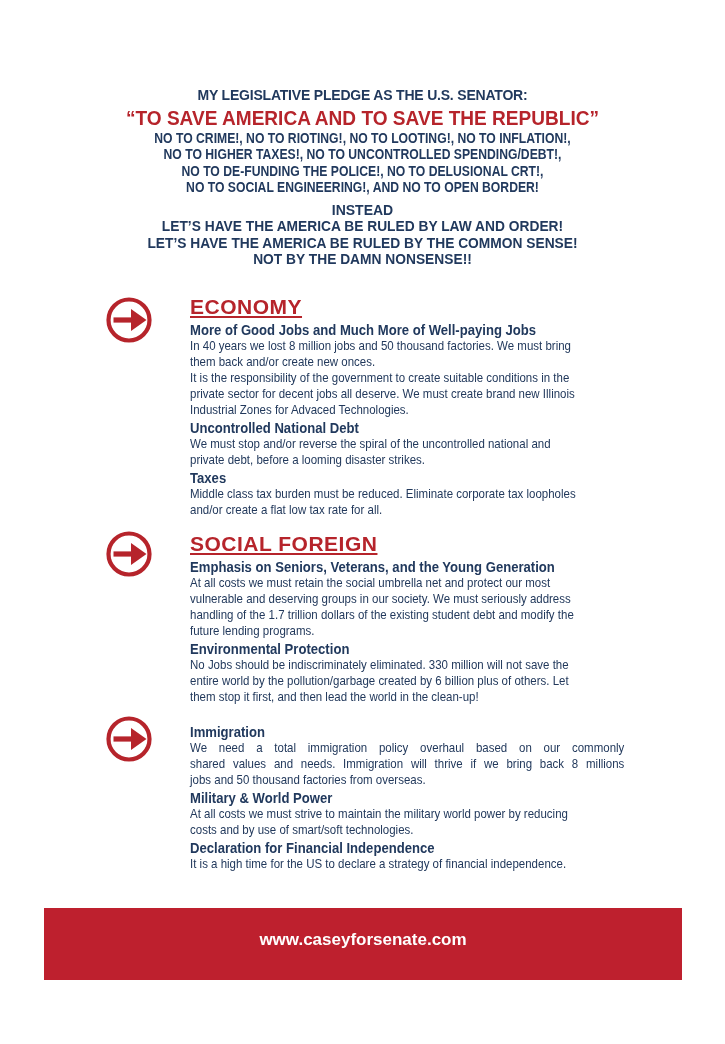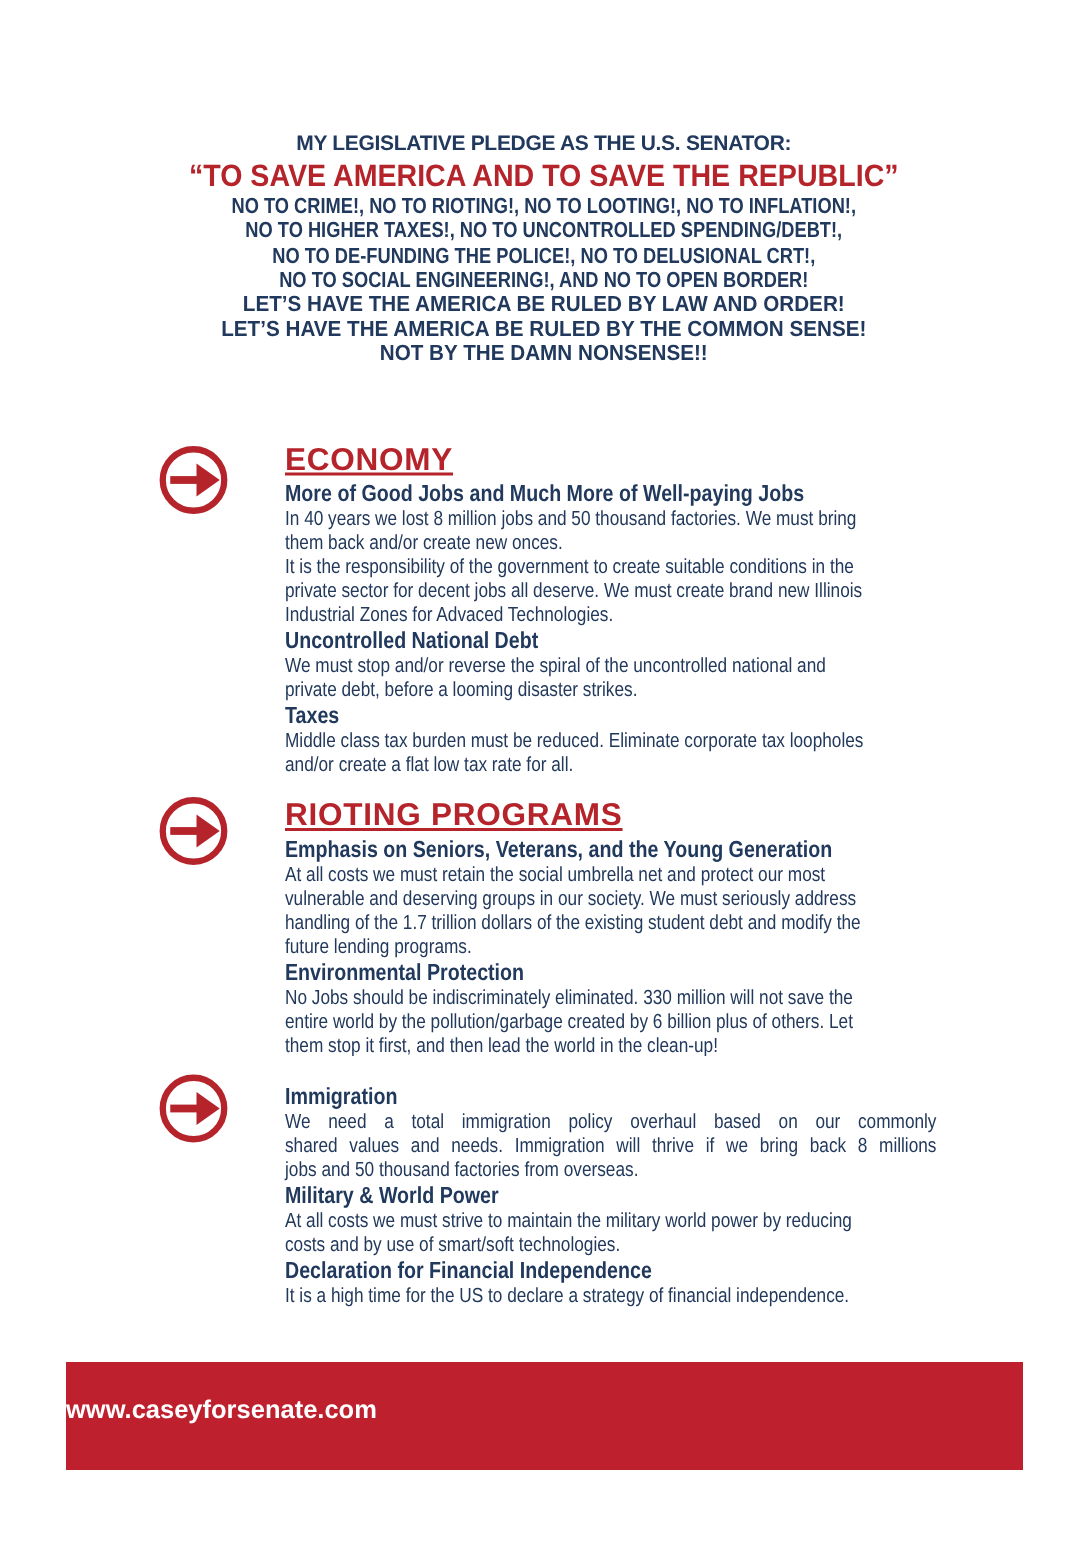--- a/index.html
+++ b/index.html
@@ -43,38 +43,39 @@
     color:#B6242B;letter-spacing:0.5px;text-decoration:underline;
   }
   .topics{width:514px;transform:scaleX(0.845);transform-origin:0 0;}
   .topic-heading{font-size:15.5px;font-weight:bold;line-height:16px;margin:2px 0 0 0;color:#21395D;}
   .topic-body{margin:0;font-size:13.6px;line-height:16px;white-space:pre-line;color:#22395C;}
   .topic-body.justify{text-align:justify;text-align-last:justify;}
 
   
   .footer-band{
     position:absolute;left:44px;top:908px;width:638px;height:72px;
-    background:#BE202E;display:flex;align-items:center;justify-content:space-between;gap:18px;
+    background:#BE202E;display:flex;align-items:center;justify-content:center;gap:18px;
   }
   .footer-band span{
     color:#ffffff;font-size:17px;font-weight:bold;position:relative;top:-4px;
   }
 </style>
 </head>
 <body>
 
 <div class="page">
 
   <div class="header">
     <div class="pledge-line">MY LEGISLATIVE PLEDGE AS THE U.S. SENATOR:</div>
     <div class="main-title">“TO SAVE AMERICA AND TO SAVE THE REPUBLIC”</div>
     <div class="no-line">NO TO CRIME!, NO TO RIOTING!, NO TO LOOTING!, NO TO INFLATION!,</div>
     <div class="no-line">NO TO HIGHER TAXES!, NO TO UNCONTROLLED SPENDING/DEBT!,</div>
     <div class="no-line">NO TO DE-FUNDING THE POLICE!, NO TO DELUSIONAL CRT!,</div>
     <div class="no-line">NO TO SOCIAL ENGINEERING!, AND NO TO OPEN BORDER!</div>
+    <div class="instead-label">INSTEAD</div>
     <div class="instead-line">LET’S HAVE THE AMERICA BE RULED BY LAW AND ORDER!</div>
     <div class="instead-line">LET’S HAVE THE AMERICA BE RULED BY THE COMMON SENSE!</div>
     <div class="instead-line">NOT BY THE DAMN NONSENSE!!</div>
   </div>
 
   <svg class="section-icon icon-economy" viewBox="0 0 50 50">
     <circle cx="25" cy="25" r="20.5" fill="none" stroke="currentColor" stroke-width="4.2"></circle>
     <rect x="9.5" y="22.4" width="21" height="5.2" fill="currentColor"></rect>
     <polygon points="27,14 42.5,25 27,36" fill="currentColor"></polygon>
   </svg>
@@ -101,21 +102,21 @@
       <div class="topic-heading">Uncontrolled National Debt</div>
       <p class="topic-body">We must stop and/or reverse the spiral of the uncontrolled national and
 private debt, before a looming disaster strikes.</p>
       <div class="topic-heading">Taxes</div>
       <p class="topic-body">Middle class tax burden must be reduced. Eliminate corporate tax loopholes
 and/or create a flat low tax rate for all.</p>
     </div>
   </div>
 
   <div class="section sec-social">
-    <h2>RIOTING PROGRAMS</h2>
+    <h2>SOCIAL FOREIGN</h2>
     <div class="topics">
       <div class="topic-heading">Emphasis on Seniors, Veterans, and the Young Generation</div>
       <p class="topic-body">At all costs we must retain the social umbrella net and protect our most
 vulnerable and deserving groups in our society. We must seriously address
 handling of the 1.7 trillion dollars of the existing student debt and modify the
 future lending programs.</p>
       <div class="topic-heading">Environmental Protection</div>
       <p class="topic-body">No Jobs should be indiscriminately eliminated. 330 million will not save the
 entire world by the pollution/garbage created by 6 billion plus of others. Let
 them stop it first, and then lead the world in the clean-up!</p>

